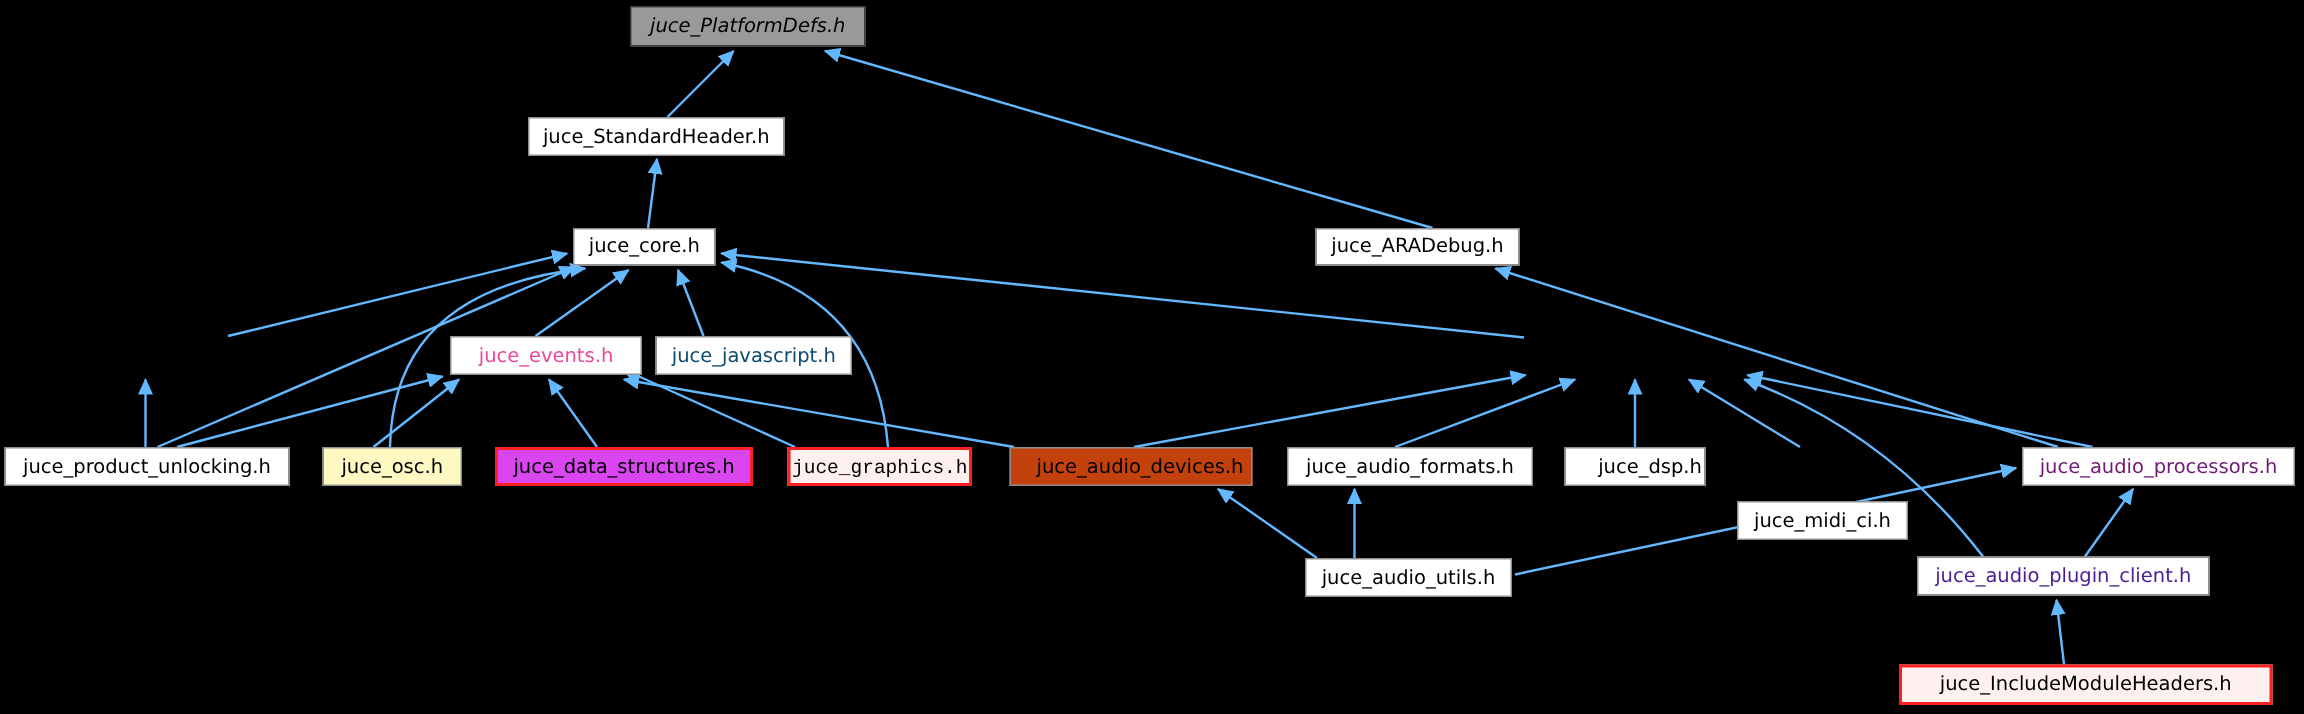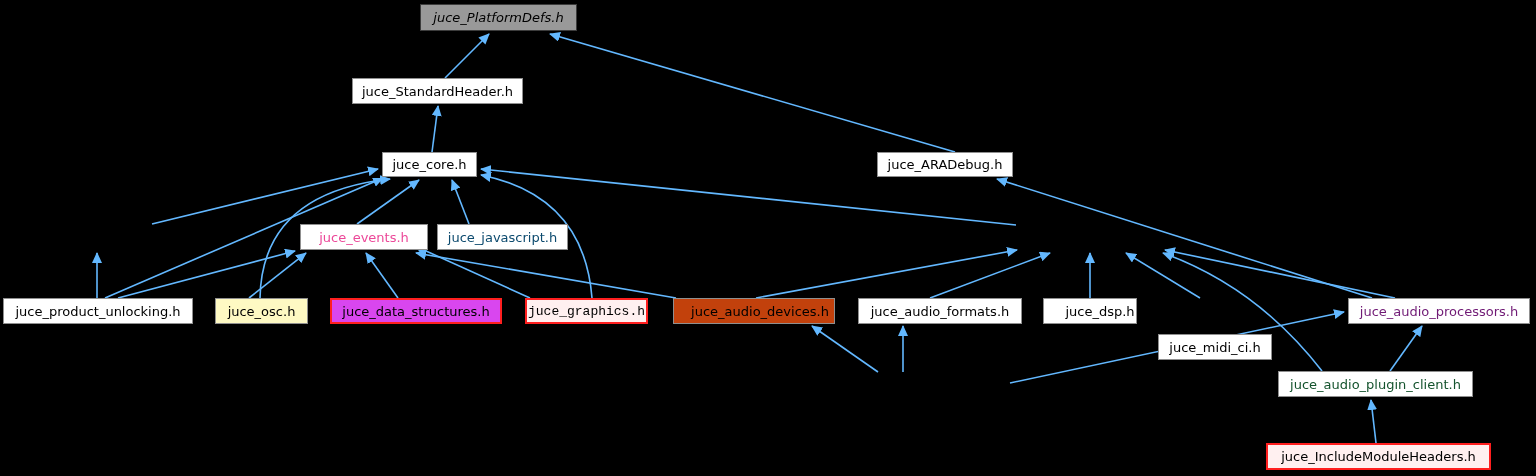--- a/index.html
+++ b/index.html
@@ -74,15 +74,16 @@
     <div class="node normal" style="left: 437px; top: 224px; width: 131px; height: 26px; background: rgb(255, 255, 255); border-color: rgb(143, 143, 143); color: #0c4a6e;">juce_javascript.h</div>
     <div class="node normal" style="left: 3px; top: 298px; width: 190px; height: 26px; background: rgb(255, 255, 255); border-color: rgb(143, 143, 143); color: rgb(0, 0, 0);">juce_product_unlocking.h</div>
     <div class="node normal" style="left: 215px; top: 298px; width: 93px; height: 26px; background: #fef9c3; border-color: rgb(143, 143, 143); color: rgb(0, 0, 0);">juce_osc.h</div>
     <div class="node highlight" style="left: 330px; top: 298px; width: 172px; height: 26px; background: #d946ef; border-color: rgb(255, 31, 31); color: rgb(0, 0, 0);">juce_data_structures.h</div>
     <div class="node highlight" style="left: 525px; top: 298px; width: 123px; height: 26px; background: rgb(255, 240, 240); border-color: rgb(255, 31, 31); color: rgb(0, 0, 0); font-family: Liberation Mono, monospace;">juce_graphics.h</div>
     <div class="node normal" style="left: 673px; top: 298px; width: 162px; height: 26px; background: #c2410c; border-color: rgb(143, 143, 143); color: rgb(0, 0, 0); padding-left: 12px;">juce_audio_devices.h</div>
     <div class="node normal" style="left: 858px; top: 298px; width: 164px; height: 26px; background: rgb(255, 255, 255); border-color: rgb(143, 143, 143); color: rgb(0, 0, 0);">juce_audio_formats.h</div>
     <div class="node normal" style="left: 1043px; top: 298px; width: 94px; height: 26px; background: rgb(255, 255, 255); border-color: rgb(143, 143, 143); color: rgb(0, 0, 0); padding-left: 20px;">juce_dsp.h</div>
     <div class="node normal" style="left: 1158px; top: 294px; width: 114px; height: 26px; background: rgb(255, 255, 255); border-color: rgb(143, 143, 143); color: rgb(0, 0, 0); margin-top: 40px;">juce_midi_ci.h</div>
     <div class="node normal" style="left: 1348px; top: 298px; width: 182px; height: 26px; background: rgb(255, 255, 255); border-color: rgb(143, 143, 143); color: #701a75;">juce_audio_processors.h</div>
-    <div class="node normal" style="left: 1278px; top: 371px; width: 195px; height: 26px; background: rgb(255, 255, 255); border-color: rgb(143, 143, 143); color: #14532d;">juce_audio_plugin_client.h</div>
-    <div class="node highlight" style="left: 1266px; top: 443px; width: 225px; height: 27px; background: rgb(255, 240, 240); border-color: rgb(255, 31, 31); color: rgb(0, 0, 0);">juce_IncludeModuleHeaders.h</div>
+    <div class="node normal" style="left: 870px; top: 372px; width: 138px; height: 26px; background: rgb(255, 255, 255); border-color: rgb(143, 143, 143); color: rgb(0, 0, 0);">juce_audio_utils.h</div>
+    <div class="node normal" style="left: 1278px; top: 371px; width: 195px; height: 26px; background: rgb(255, 255, 255); border-color: rgb(143, 143, 143); color: #4c1d95;">juce_audio_plugin_client.h</div>
+    <div class="node highlight" style="left: 1266px; top: 443px; width: 249px; height: 27px; background: rgb(255, 240, 240); border-color: rgb(255, 31, 31); color: rgb(0, 0, 0);">juce_IncludeModuleHeaders.h</div>
   </div>
 
 </body></html>

